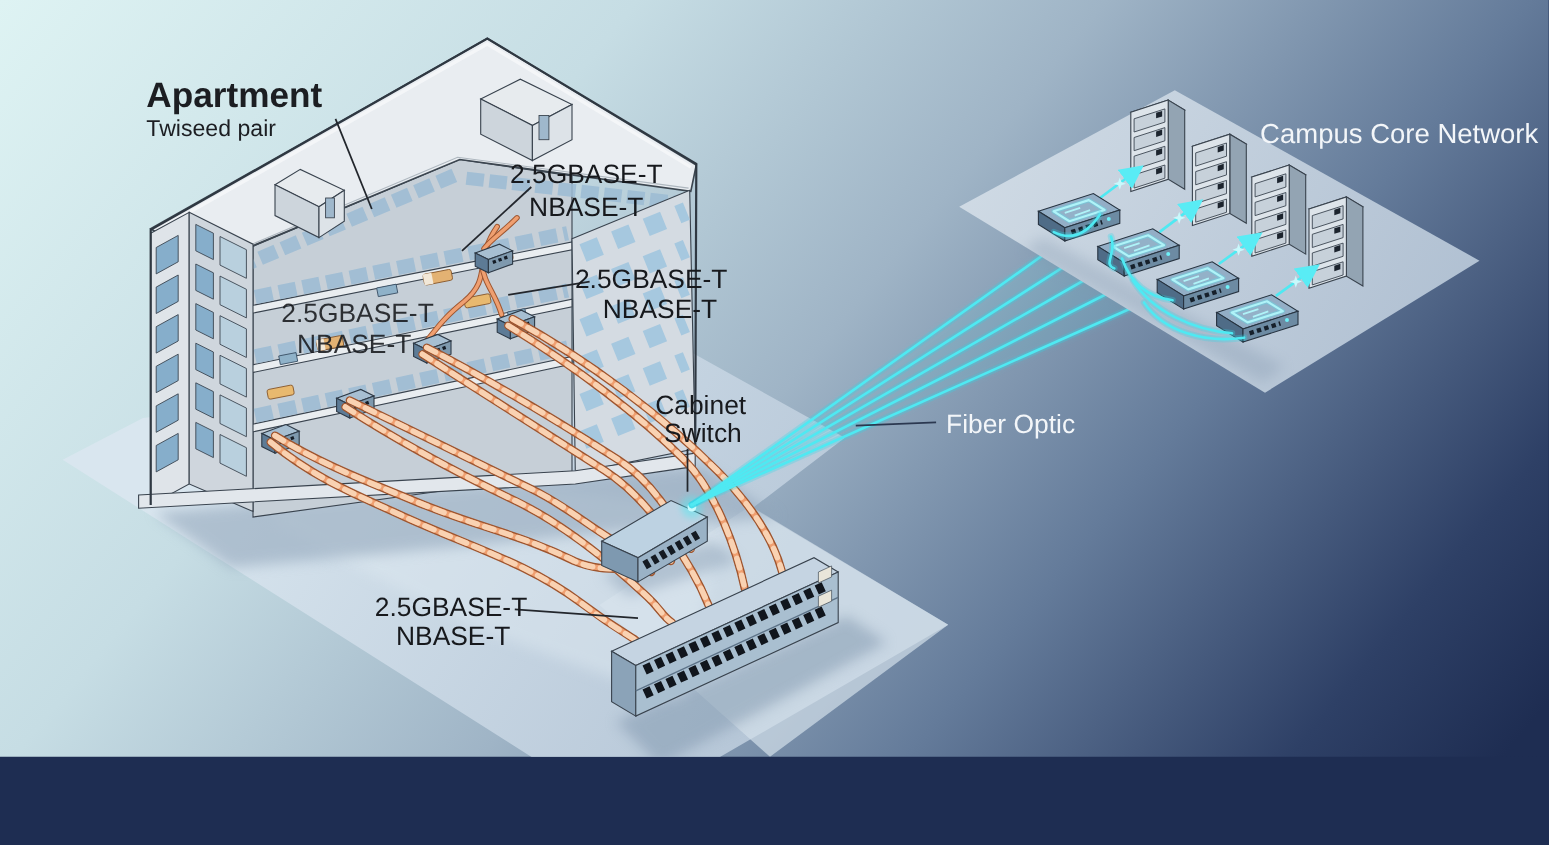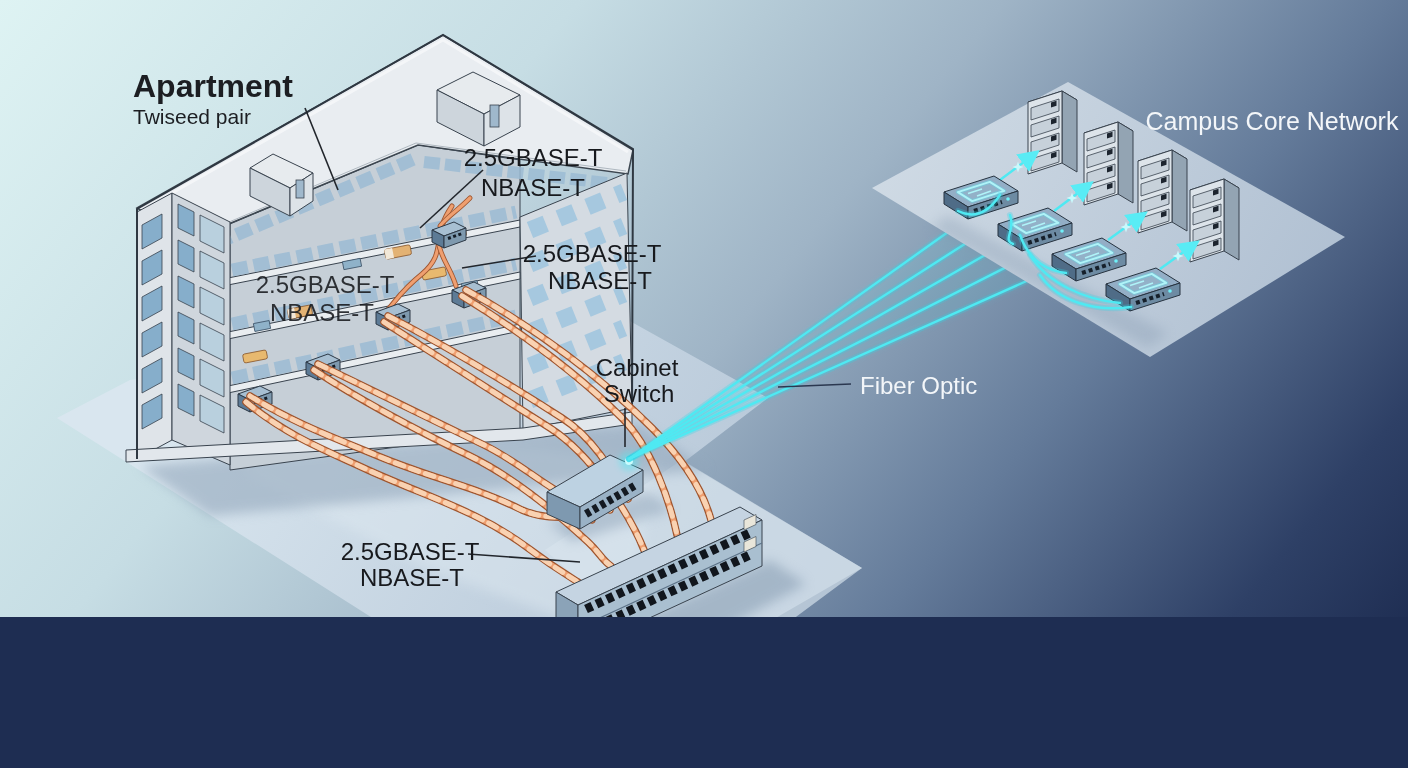--- a/index.html
+++ b/index.html
@@ -1,16 +1,16 @@
 <!DOCTYPE html>
 <html><head>
 <meta charset="utf-8">
 <style>
   html,body{margin:0;padding:0;background:#1e2d52;}
-  .stage{position:relative;width:1408px;height:617px;overflow:hidden;}
+  .stage{position:relative;width:1408px;height:688px;overflow:hidden;}
   svg{display:block;}
   text{font-family:"Liberation Sans", sans-serif;}
   .t-title{font-size:32px;font-weight:bold;fill:#1c1e22;}
   .t-sub{font-size:21px;fill:#1c1e22;}
   .t-std{font-size:24px;fill:#17191d;text-anchor:middle;}
   .t-dev{font-size:24px;fill:#17191d;text-anchor:middle;}
   .t-white{font-size:24px;fill:#f3f6f9;font-weight:500;}
   .t-campus{font-size:25px;fill:#f3f6f9;font-weight:500;text-anchor:middle;}
   .leader{stroke:#22262c;stroke-width:1.6;fill:none;}
   .leader-dk{stroke:#2b3850;stroke-width:1.6;fill:none;}

